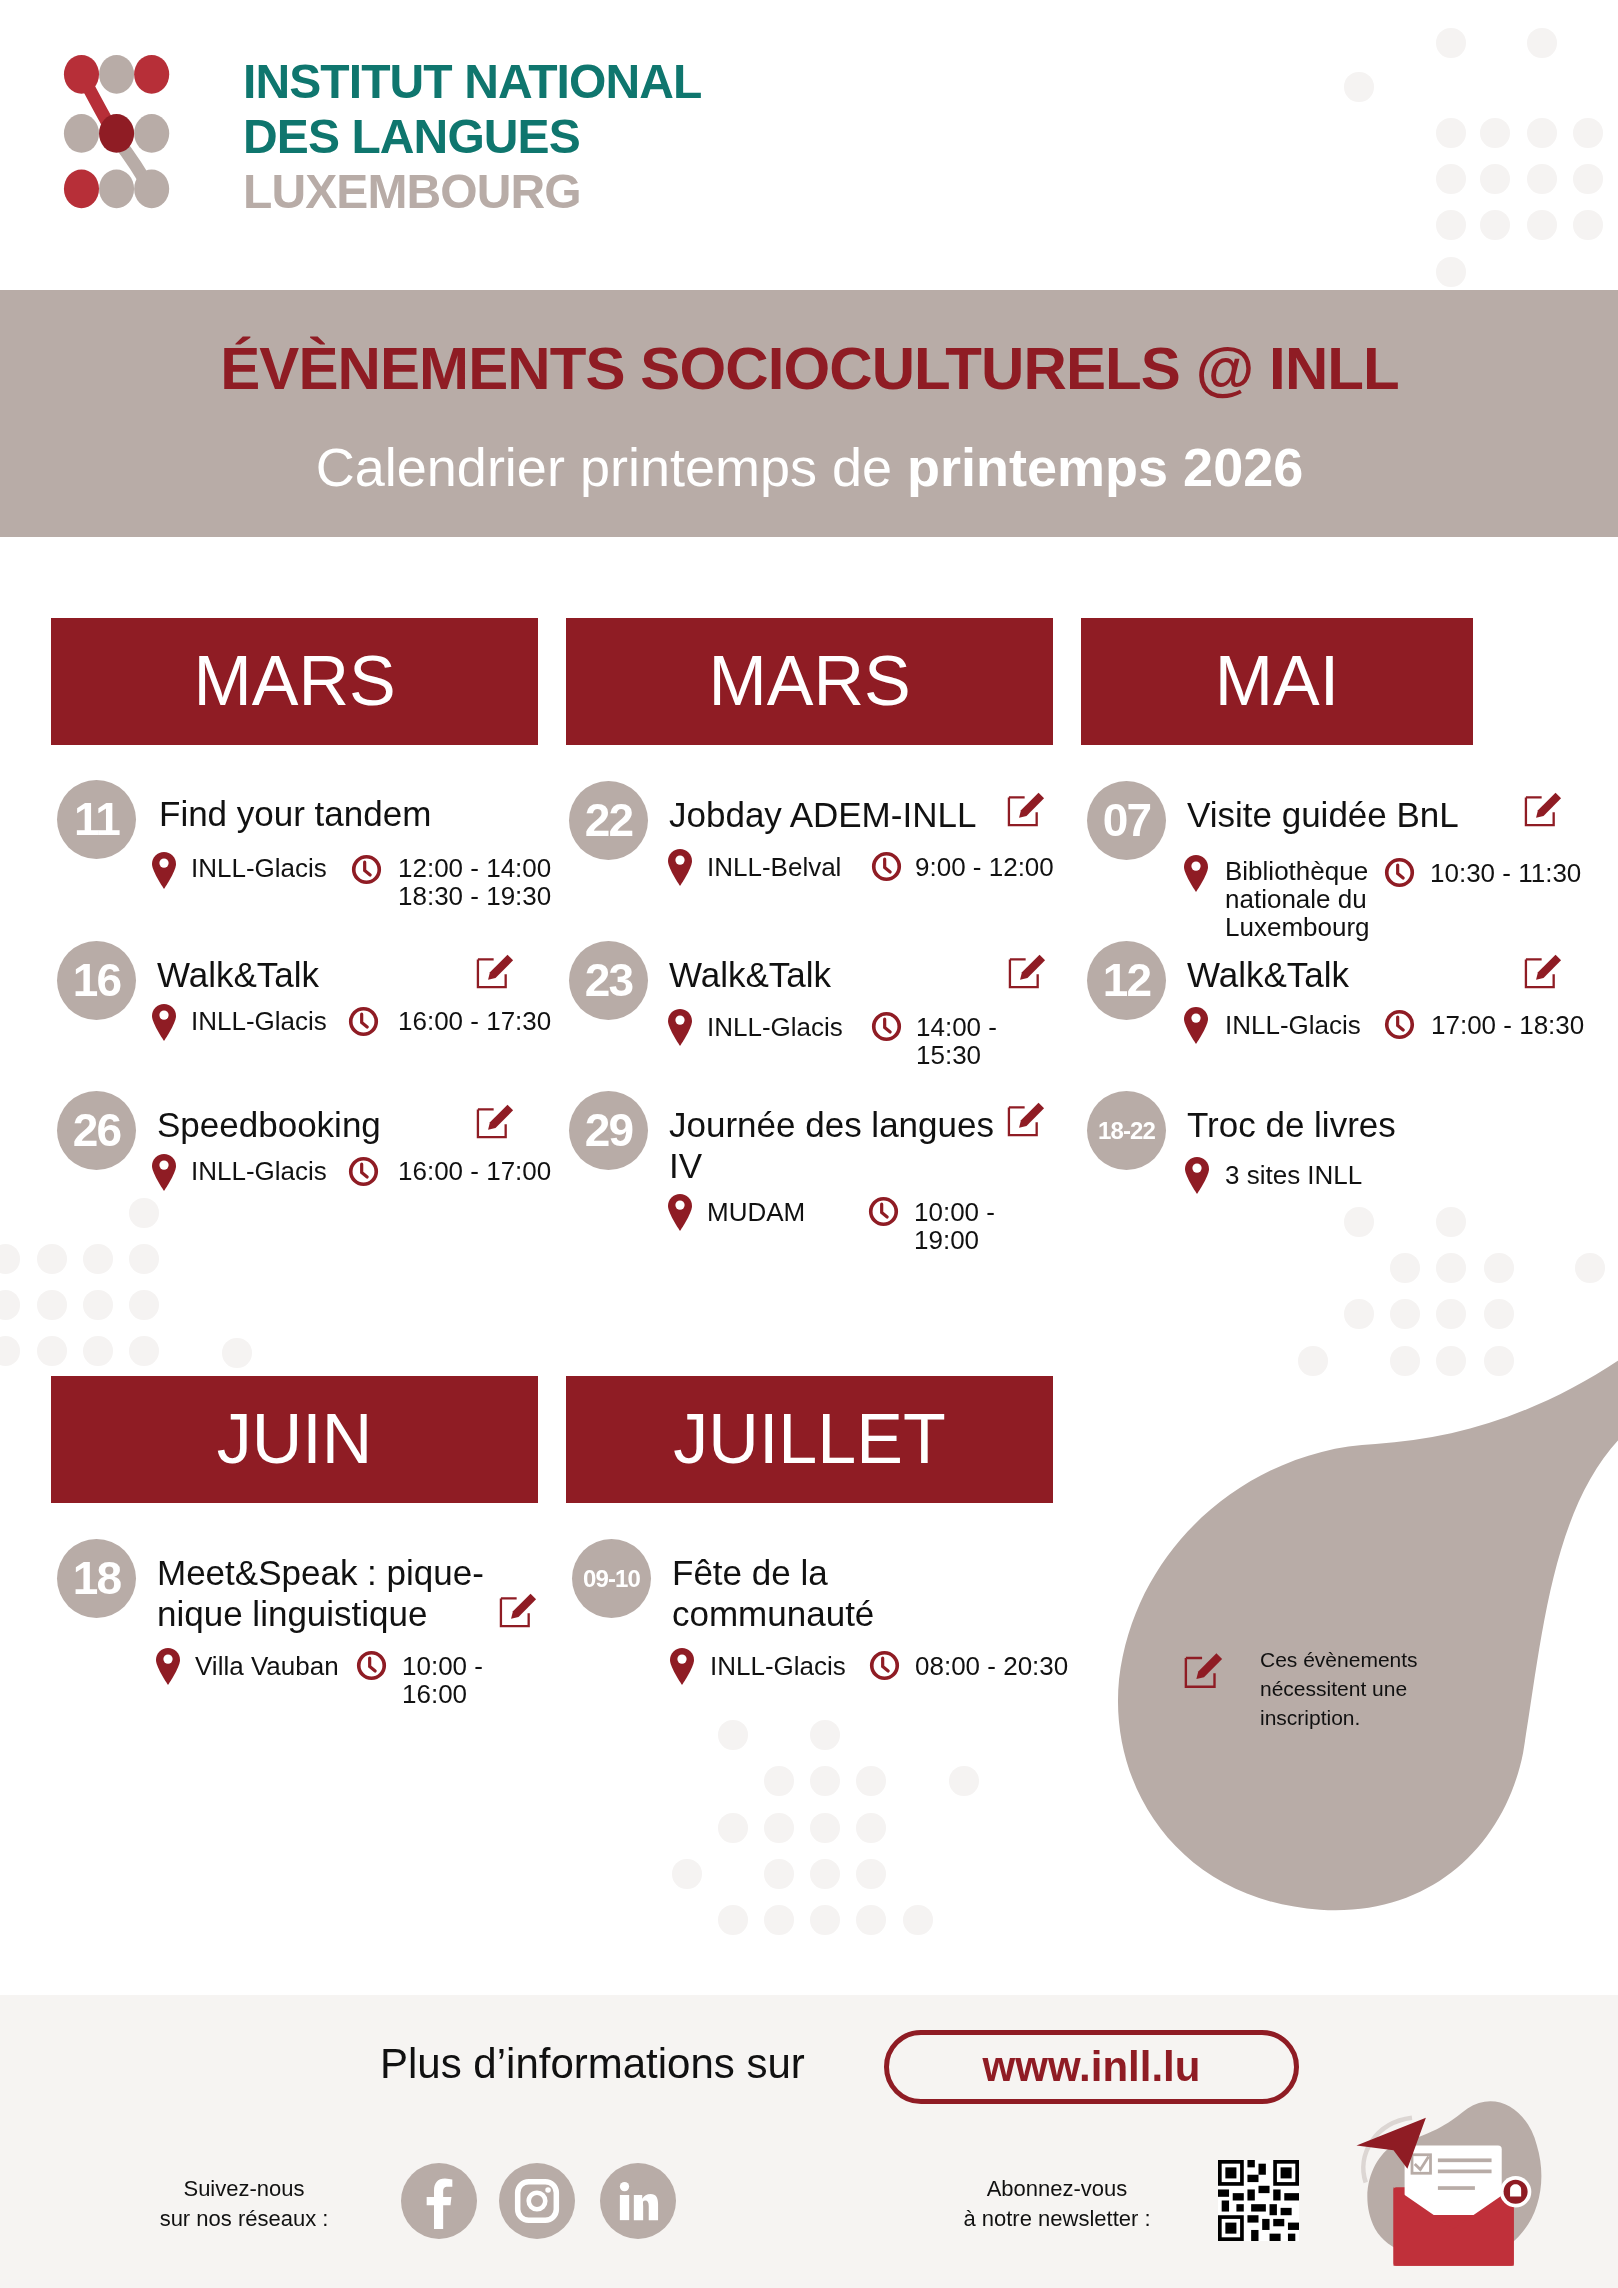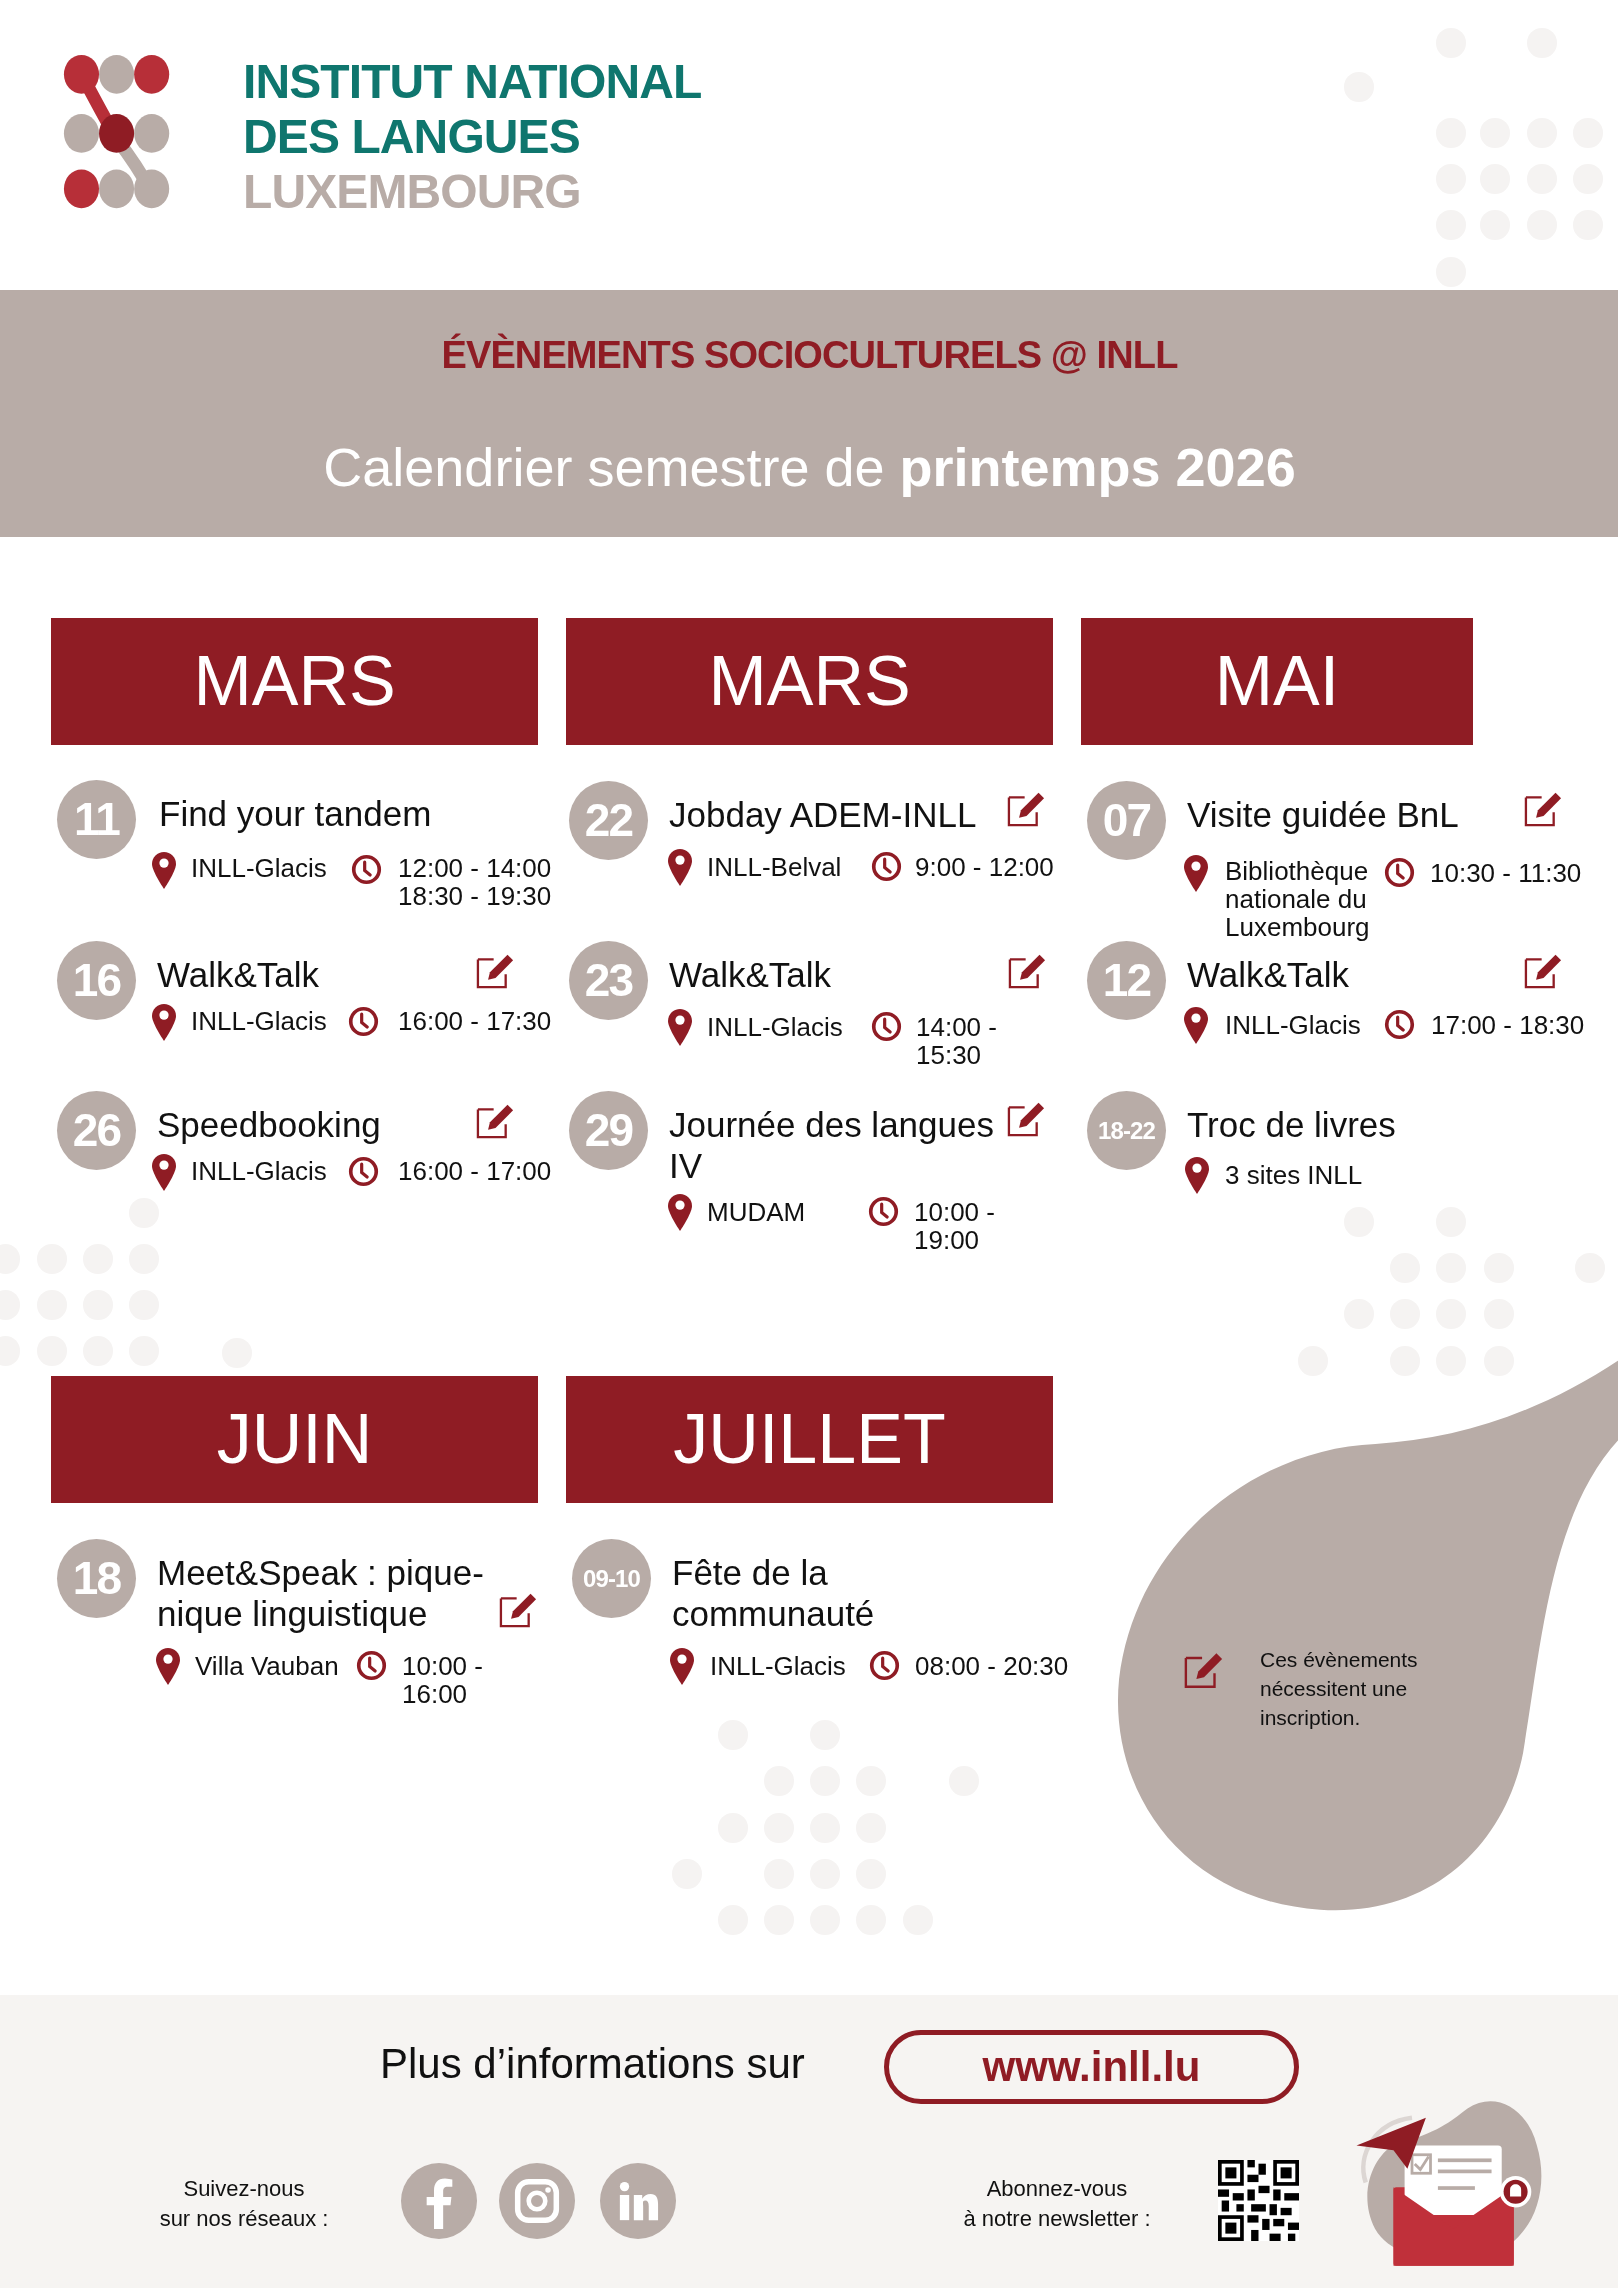--- a/index.html
+++ b/index.html
@@ -10,21 +10,21 @@
 
   
   .logo { position: absolute; left: 63px; top: 54px; width: 646px; height: 166px; }
   .logo-dots { position: absolute; left: 0; top: 0; width: 157px; height: 157px; }
   .logo-text { position: absolute; left: 180px; top: 0; font-weight: bold; font-size: 48px; line-height: 55px; letter-spacing: -0.9px; }
   .logo-text .l1, .logo-text .l2 { color: #0f766e; }
   .logo-text .l3 { color: #b8aca7; }
 
   
   .banner { position: absolute; left: 0; top: 290px; width: 1619px; height: 247px; background: #b8aca7; text-align: center; }
-  .banner-title { position: absolute; left: 0; right: 0; top: 44px; font-weight: bold; font-size: 38px; color: #8f1c24; letter-spacing: -0.9px; }
+  .banner-title { position: absolute; left: 0; right: 0; top: 44px; font-weight: bold; font-size: 60px; color: #8f1c24; letter-spacing: -0.9px; }
   .banner-sub { position: absolute; left: 0; right: 0; top: 146px; font-size: 54px; color: #ffffff; }
   .banner-sub b { font-weight: bold; margin-top: 12px; }
 
   
   .month { position: absolute; height: 127px; background: #8f1c24; color: #fff; font-size: 70px; text-align: center; line-height: 127px; }
 
   
   .event { position: absolute; width: 498px; }
   .day { position: absolute; left: 0; top: 0; width: 79px; height: 79px; border-radius: 50%; background: #b8aca7; color: #fff; font-weight: bold; font-size: 46px; text-align: center; line-height: 79px; letter-spacing: -1.8px; }
   .day.small { font-size: 24px; letter-spacing: -0.9px; }
@@ -137,21 +137,21 @@
   </svg>
   <div class="logo-text">
     <div class="l1">INSTITUT NATIONAL</div>
     <div class="l2">DES LANGUES</div>
     <div class="l3">LUXEMBOURG</div>
   </div>
 </div>
 
 <div class="banner">
   <div class="banner-title">ÉVÈNEMENTS SOCIOCULTURELS @ INLL</div>
-  <div class="banner-sub"><span>Calendrier semestre de </span><b>printemps 2026</b></div>
+  <div class="banner-sub"><span>Calendrier printemps de </span><b>printemps 2026</b></div>
 </div>
 
 <div class="month" style="left:51px;top:618px;width:487px">MARS</div>
 <div class="month" style="left:566px;top:618px;width:487px">MARS</div>
 <div class="month" style="left:1081px;top:618px;width:392px">MAI</div>
 <div class="month" style="left:51px;top:1376px;width:487px">JUIN</div>
 <div class="month" style="left:566px;top:1376px;width:487px">JUILLET</div>
 
 <svg width="0" height="0" style="position:absolute">
   <defs>

